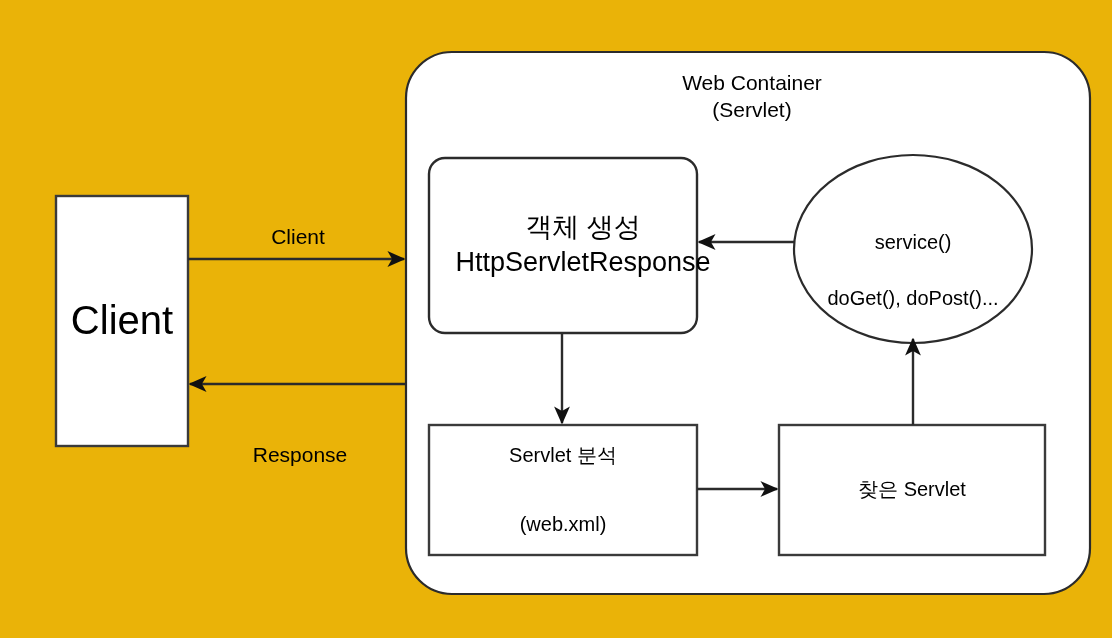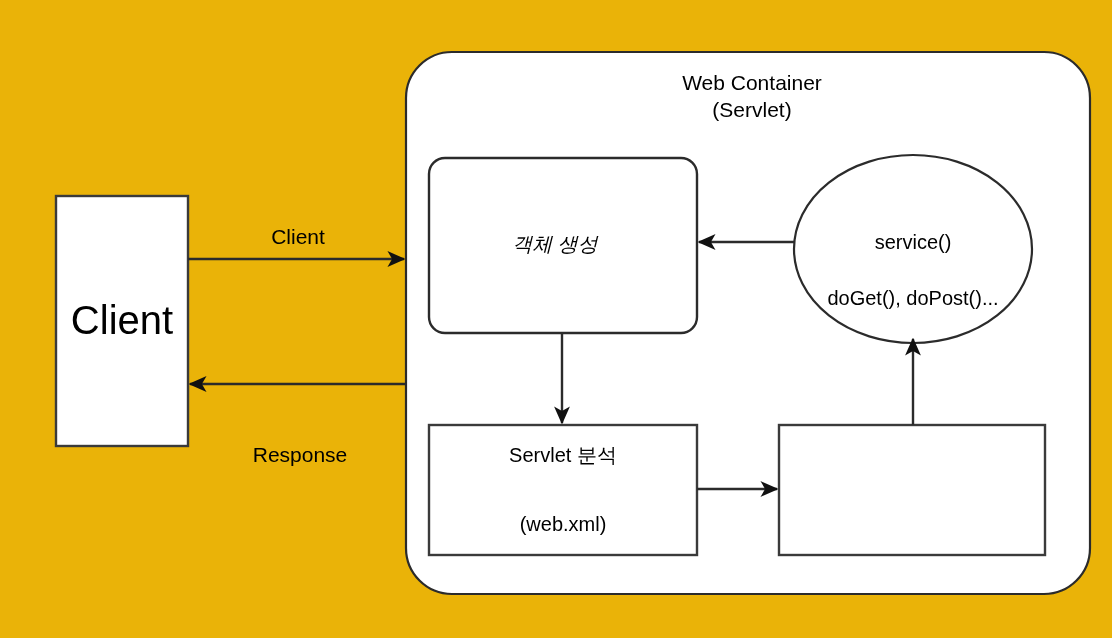--- a/index.html
+++ b/index.html
@@ -41,23 +41,22 @@
   
   #label-web-container {
     left: 596px; top: 66px; width: 312px; height: 62px;
     font-size: 21px;
   }
   #label-client {
     left: 56px; top: 196px; width: 132px; height: 250px;
     font-size: 40px;
   }
   #label-create-objects {
-    left: 422px; top: 185px; width: 266px; height: 120px;
-    font-size: 20px;
-    font-style: italic;
+    left: 450px; top: 185px; width: 266px; height: 120px;
+    font-size: 27px;
   }
   #label-service {
     left: 795px; top: 182px; width: 236px; height: 120px;
     font-size: 20px;
     justify-content: flex-start;
     margin-top: 48px;
   }
   #label-service .gap { height: 30px; }
   #label-servlet-analysis {
     left: 430px; top: 440px; width: 266px; height: 100px;
@@ -119,33 +118,37 @@
     <span class="ln">Web Container</span>
     <span class="ln">(Servlet)</span>
   </div>
 
   <div class="node-text" id="label-client">
     <span class="ln">Client</span>
   </div>
 
   <div class="node-text" id="label-create-objects">
     <span class="ln">객체 생성</span>
+    <span class="ln">HttpServletResponse</span>
   </div>
 
   <div class="node-text" id="label-service">
     <span class="ln">service()</span>
     <span class="gap"></span>
     <span class="ln">doGet(), doPost()...</span>
   </div>
 
   <div class="node-text" id="label-servlet-analysis">
     <span class="ln">Servlet 분석</span>
     <span class="ln">(web.xml)</span>
   </div>
 
+  <div class="node-text" id="label-found-servlet">
+    <span class="ln">찾은 Servlet</span>
+  </div>
 
   <div class="node-text" id="label-request">
     <span class="ln">Client</span>
   </div>
 
   <div class="node-text" id="label-response">
     <span class="ln">Response</span>
   </div>
 
 </div>

